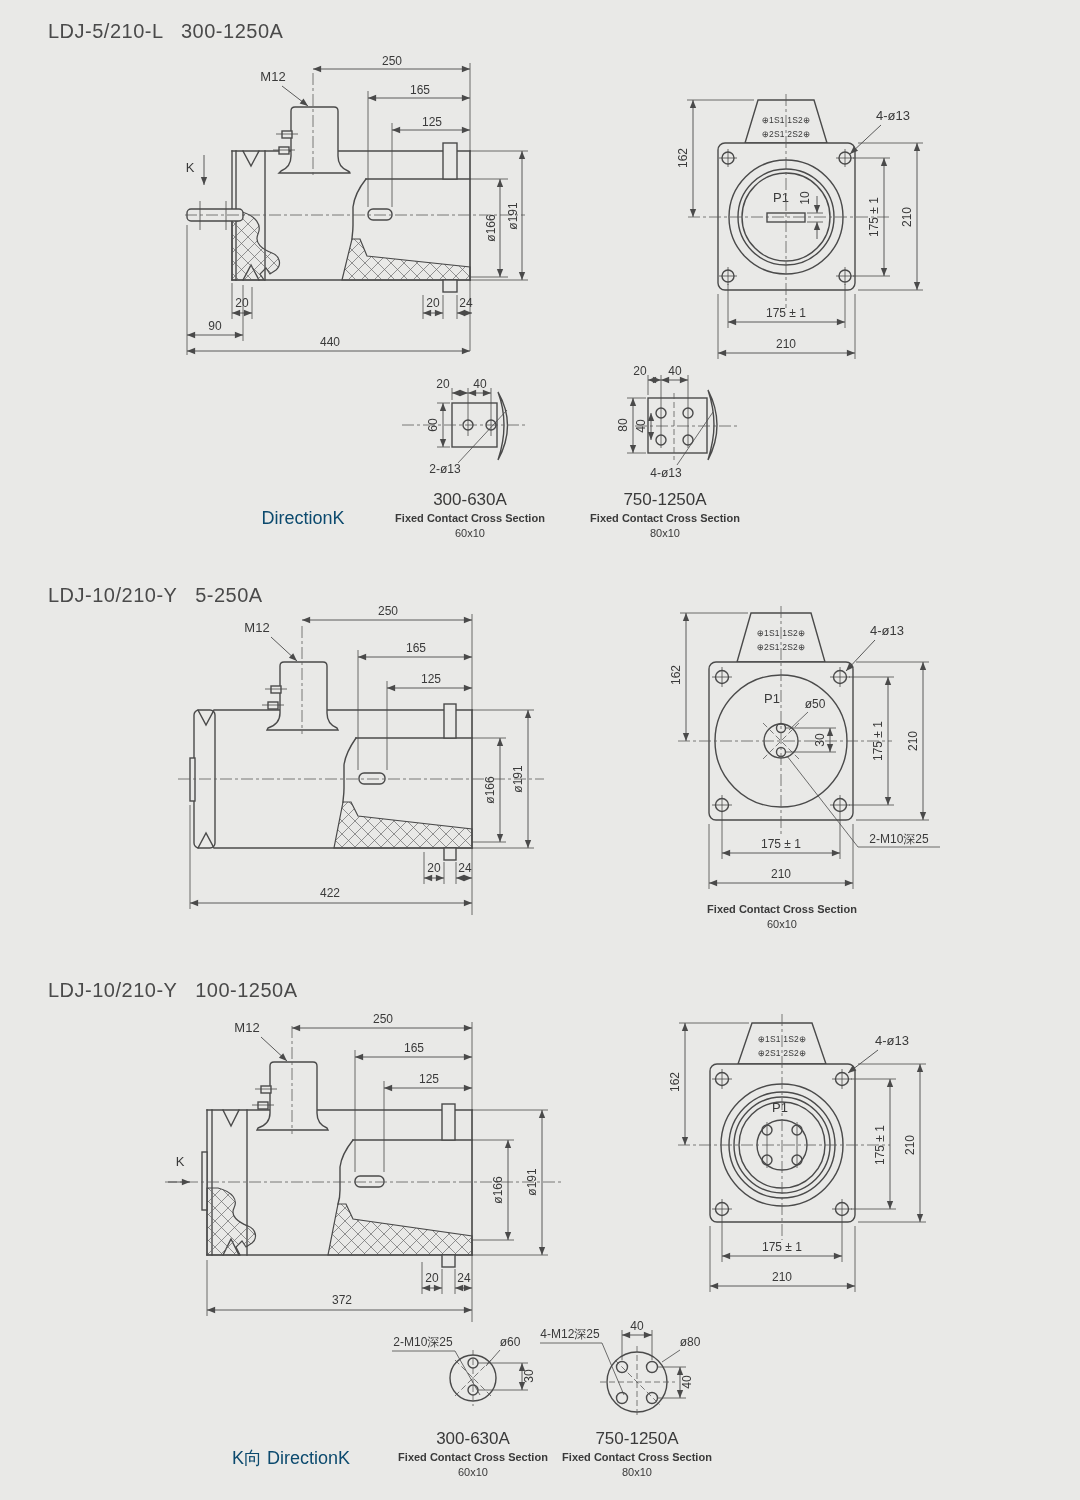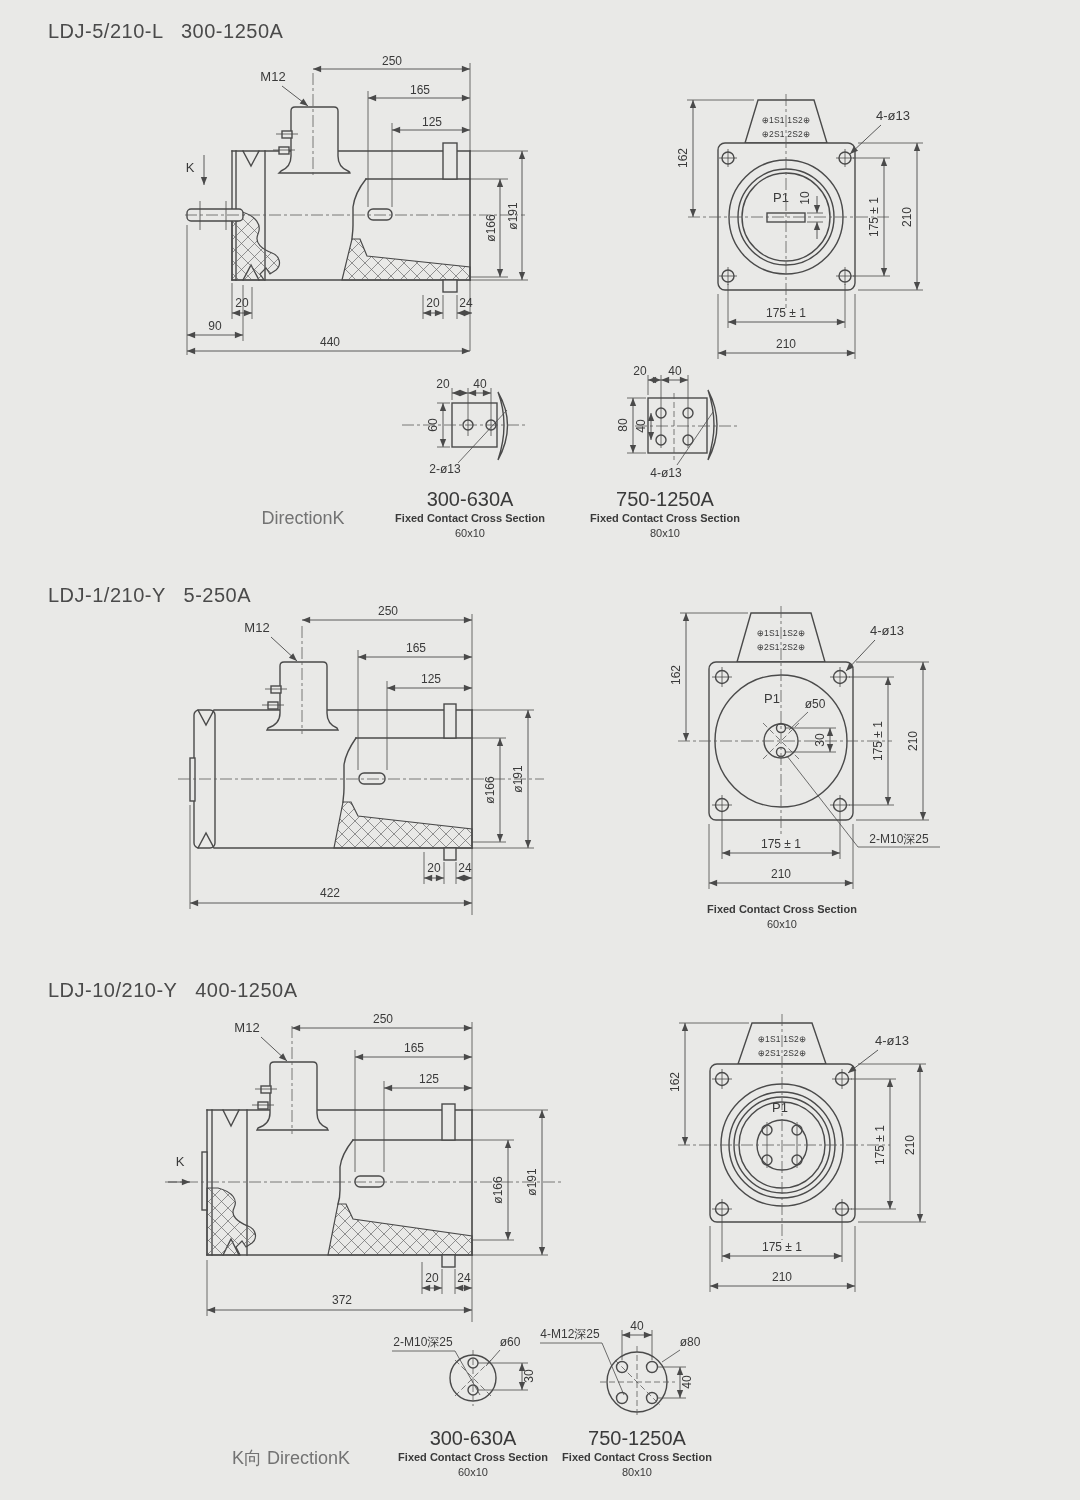--- a/index.html
+++ b/index.html
@@ -9,23 +9,23 @@
   .tn{stroke:#4a4a4a;stroke-width:0.8;fill:none}
   .dl{stroke:#4a4a4a;stroke-width:0.9;fill:none}
   .cl{stroke:#5a5a5a;stroke-width:0.8;fill:none;stroke-dasharray:12 3 3 3}
   .dsh{stroke:#5a5a5a;stroke-width:0.8;fill:none;stroke-dasharray:6 3}
   .bg{fill:#e9e9e7}
   .hat{fill:url(#xh);stroke:#4a4a4a;stroke-width:1.2}
   text{font-family:"Liberation Sans",sans-serif;font-size:12px;fill:#3a3a3a;text-anchor:middle}
   .sm{font-size:8.5px;letter-spacing:0.2px}
   .md{font-size:13px}
   .title{position:absolute;font-size:20px;color:#4a4a4a;letter-spacing:0.5px;white-space:pre}
-  .dir{position:absolute;font-size:18px;color:#737373}
+  .dir{position:absolute;font-size:18px;color:#0c4a6e}
   .cap{position:absolute;text-align:center;color:#3a3a3a}
-  .range{font-size:20px;line-height:21px}
+  .range{font-size:17px;line-height:21px}
   .capl{font-size:11px;font-weight:bold;line-height:16px}
   .size{font-size:11px;line-height:15px}
 </style>
 </head>
 <body>
 
 <svg width="0" height="0">
   <defs>
     <marker id="ar" viewBox="0 0 10 10" refX="9.5" refY="5" markerWidth="10" markerHeight="10" orient="auto-start-reverse">
       <path d="M0.5,1.5 L9.5,5 L0.5,8.5 Z" fill="#4a4a4a"></path>
@@ -286,21 +286,21 @@
   <div class="range">300-630A</div>
   <div class="capl">Fixed Contact Cross Section</div>
   <div class="size">60x10</div>
 </div>
 <div class="cap" style="left:585px;top:489px;width:160px">
   <div class="range">750-1250A</div>
   <div class="capl">Fixed Contact Cross Section</div>
   <div class="size">80x10</div>
 </div>
 
-<div class="title" style="left:48px;top:584px">LDJ-1/210-Y   5-250A</div>
+<div class="title" style="left:48px;top:584px">LDJ-10/210-Y   5-250A</div>
 
 <svg style="left:160px;top:600px" width="390" height="330" viewBox="0 0 390 330">
   <g>
     <line class="tn" x1="312" y1="14" x2="312" y2="315"></line>
     <rect class="ln" x="34" y="110" width="21" height="138" rx="5"></rect>
     <path class="ln" d="M38,110 L46,125 L54,110"></path>
     <path class="ln" d="M38,248 L46,233 L54,248"></path>
     <line class="ln" x1="55" y1="110" x2="312" y2="110"></line>
     <line class="ln" x1="55" y1="248" x2="312" y2="248"></line>
     <line class="ln" x1="312" y1="110" x2="312" y2="248"></line>
@@ -451,21 +451,21 @@
     <text class="md" x="237" y="35">4-ø13</text>
     <line class="dl" x1="225" y1="40" x2="196" y2="71" marker-end="url(#ar)"></line>
   </g>
 </svg>
 
 <div class="cap" style="left:650px;top:901px;width:264px">
   <div class="capl">Fixed Contact Cross Section</div>
   <div class="size">60x10</div>
 </div>
 
-<div class="title" style="left:48px;top:979px">LDJ-10/210-Y   400-1250A</div>
+<div class="title" style="left:48px;top:979px">LDJ-10/210-Y   100-1250A</div>
 
 <svg style="left:150px;top:1000px" width="420" height="330" viewBox="0 0 420 330">
   <g>
     <line class="tn" x1="322" y1="22" x2="322" y2="322"></line>
     <line class="ln" x1="57" y1="110" x2="322" y2="110"></line>
     <line class="ln" x1="57" y1="255" x2="322" y2="255"></line>
     <line class="ln" x1="57" y1="110" x2="57" y2="255"></line>
     <line class="ln" x1="62" y1="110" x2="62" y2="255"></line>
     <line class="ln" x1="97" y1="110" x2="97" y2="255"></line>
     <path class="ln" d="M73,110 L81,126 L89,110"></path>

